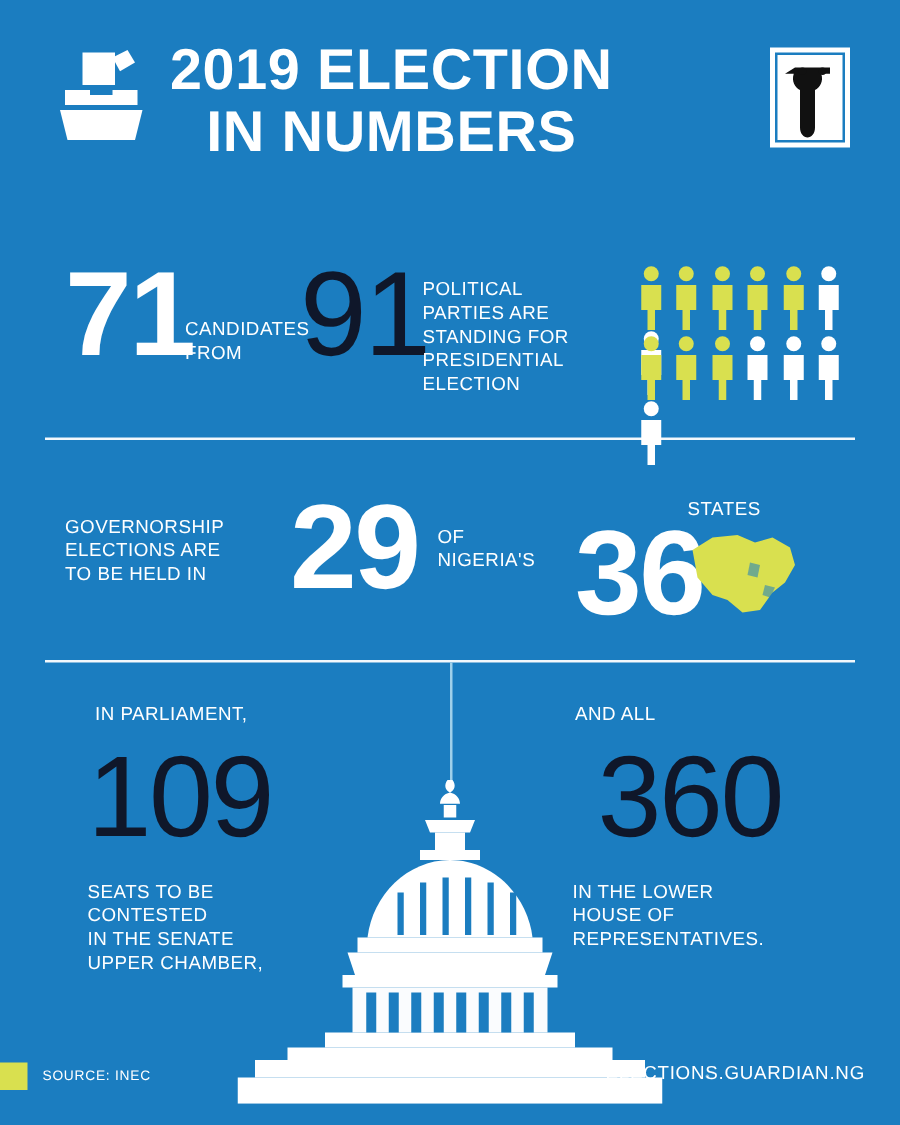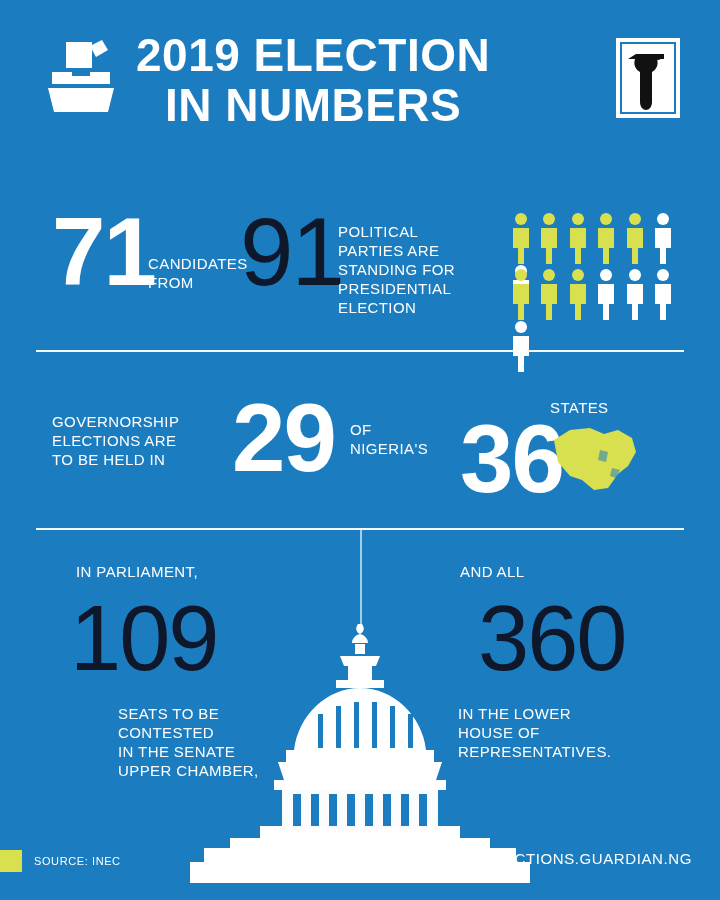--- a/index.html
+++ b/index.html
@@ -124,21 +124,21 @@
   #n29 { position: absolute; left: 232px; top: 0px; margin-top: 10px; }
   #lbl-of-nigerias { position: absolute; left: 330px; top: 40px; width: 120px; margin-left: 20px; }
   #n36 { position: absolute; left: 460px; top: 0px; margin-top: 31px; }
   #lbl-states { position: absolute; left: 550px; top: 18px; width: 90px; }
   .nigeria-map { position: absolute; left: 548px; top: 42px; width: 96px; height: 72px; }
 
   
   .sec3 { position: absolute; top: 552px; left: 0; width: 720px; height: 260px; }
   #lbl-in-parliament { position: absolute; left: 76px; top: 10px; width: 220px; }
   #n109 { position: absolute; left: 70px; top: 40px; font-size: 92px; line-height: 92px; }
-  #lbl-senate { position: absolute; left: 70px; top: 152px; width: 210px; margin-left: 48px; }
+  #lbl-senate { position: absolute; left: 70px; top: 152px; width: 210px; }
   #lbl-and-all { position: absolute; left: 460px; top: 10px; width: 220px; }
   #n360 { position: absolute; left: 458px; top: 40px; font-size: 92px; line-height: 92px; margin-left: 20px; }
   #lbl-lower-house { position: absolute; left: 458px; top: 152px; width: 220px; }
 
   
   .capitol { position: absolute; left: 190px; top: 618px; width: 340px; height: 265px; }
 
   
   .footer-swatch {
     position: absolute;

